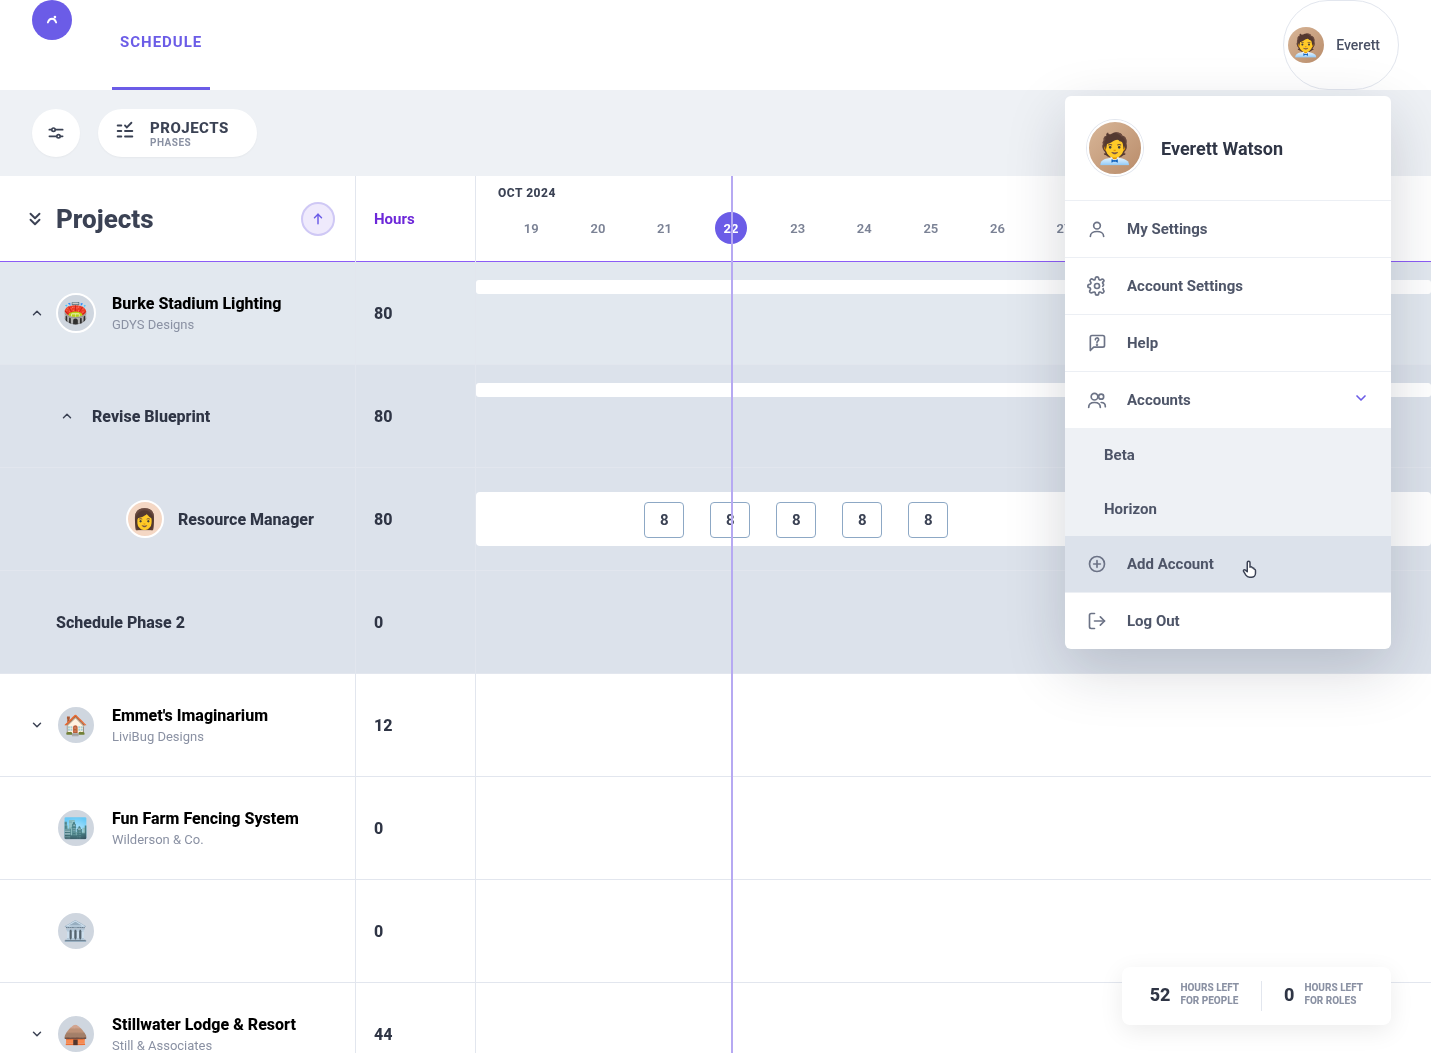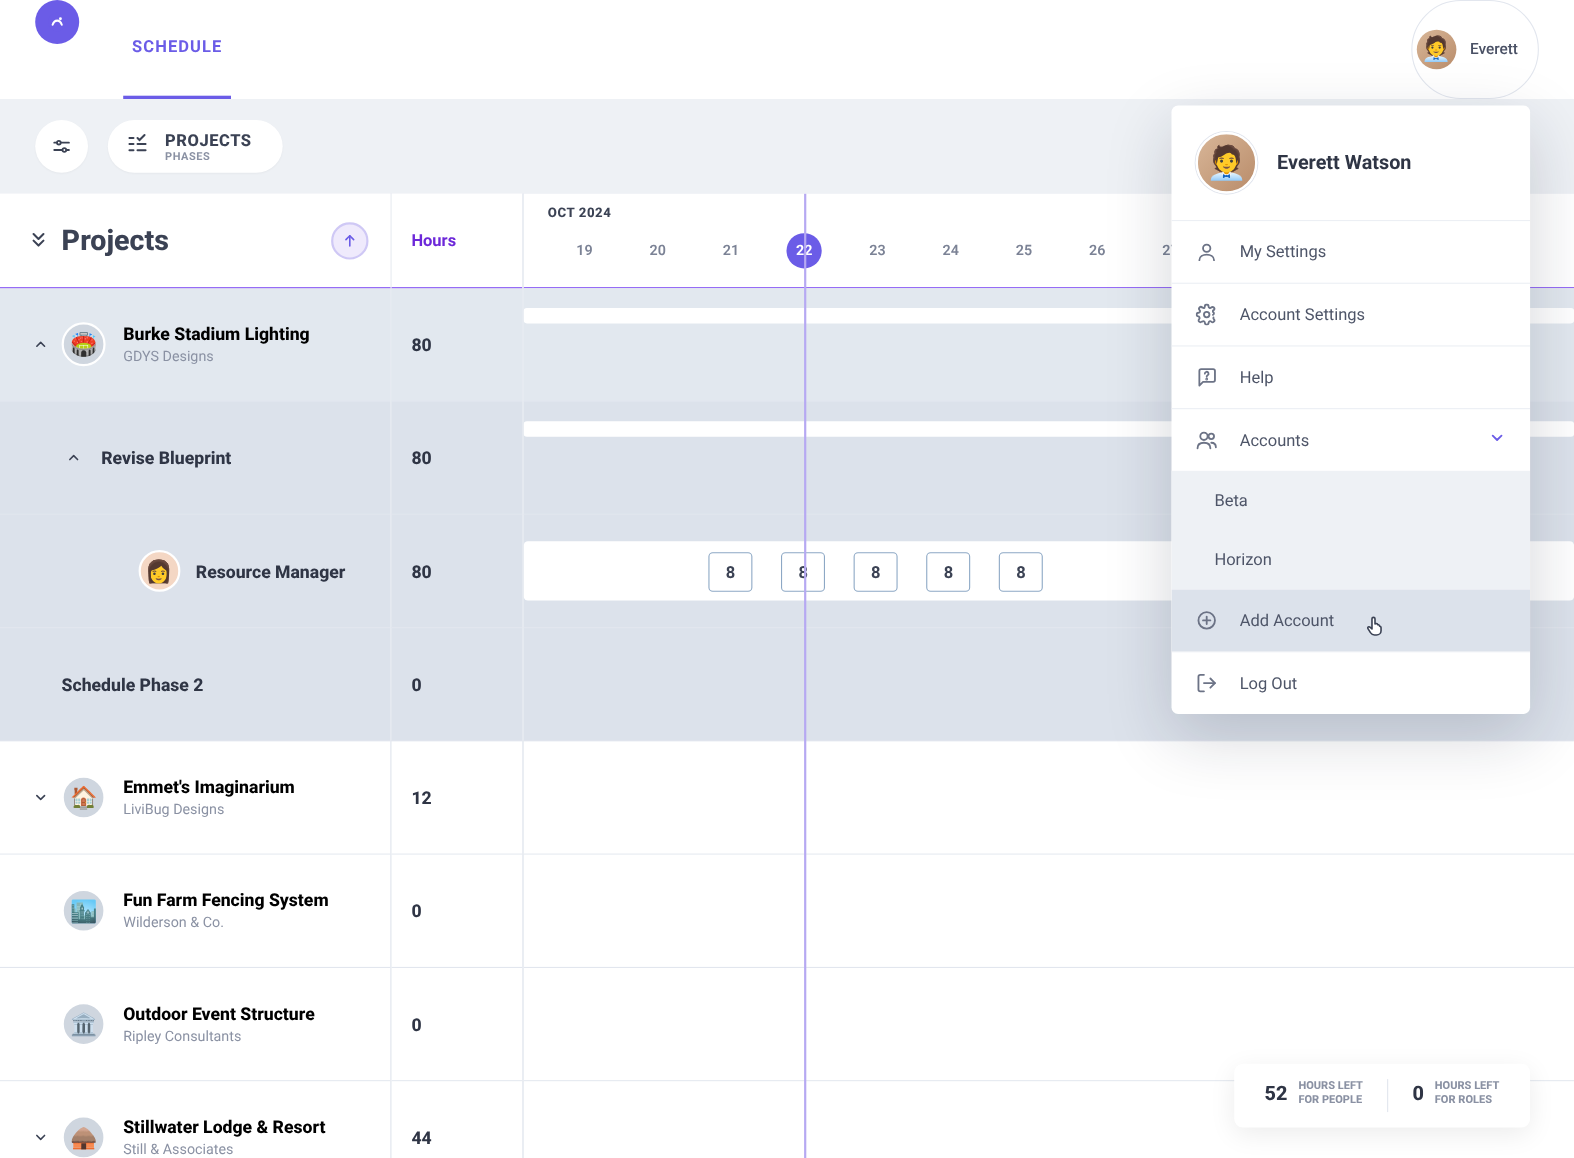--- a/index.html
+++ b/index.html
@@ -198,21 +198,21 @@
   .menu-avatar {
     width:56px;height:56px;border-radius:50%;background:linear-gradient(135deg,#d8b698,#b98c6a);
     border:2px solid #fff; box-shadow:0 0 0 1px #e2e6ee;
     margin-right:18px;
     display:flex;align-items:center;justify-content:center;font-size:30px;
   }
   .menu-name { font-size:18px; font-weight:700; color:#2f3545; }
   .menu-sep { height:1px; background:#eceff4; }
   .menu-item {
     display:flex; align-items:center; padding: 18px 22px;
-    font-size:15px; font-weight:400; color:#4e5568; cursor:pointer;
+    font-size:15px; font-weight:700; color:#4e5568; cursor:pointer;
   }
   .menu-item .mi-icon { width:24px; margin-right:16px; color:#6c7386; display:flex; }
   .menu-item .chev { margin-left:auto; color:#6b5ce7; }
   .menu-sub { background:#eef1f5; }
   .menu-sub .menu-item { padding-left: 39px; }
   .menu-item.add { background:#dce2eb; }
   .cursor {
     position:absolute; width:22px; height:22px;
     pointer-events:none;
   }
@@ -335,24 +335,20 @@
           <div class="caret"></div>
           <div class="proj-avatar">🏙️</div>
           <div class="proj-text">
             <div class="name">Fun Farm Fencing System</div>
             <div class="client">Wilderson &amp; Co.</div>
           </div>
         </div>
         <div class="row white">
           <div class="caret"></div>
           <div class="proj-avatar">🏛️</div>
-          <div class="proj-text">
-            <div class="name">Outdoor Event Structure</div>
-            <div class="client">Ripley Consultants</div>
-          </div>
         </div>
         <div class="row white">
           <div class="caret">
             <svg viewBox="0 0 24 24" stroke="currentColor" stroke-width="2.5" fill="none" stroke-linecap="round" stroke-linejoin="round">
               <polyline points="6 9 12 15 18 9"></polyline>
             </svg>
           </div>
           <div class="proj-avatar">🛖</div>
           <div class="proj-text">
             <div class="name">Stillwater Lodge &amp; Resort</div>

